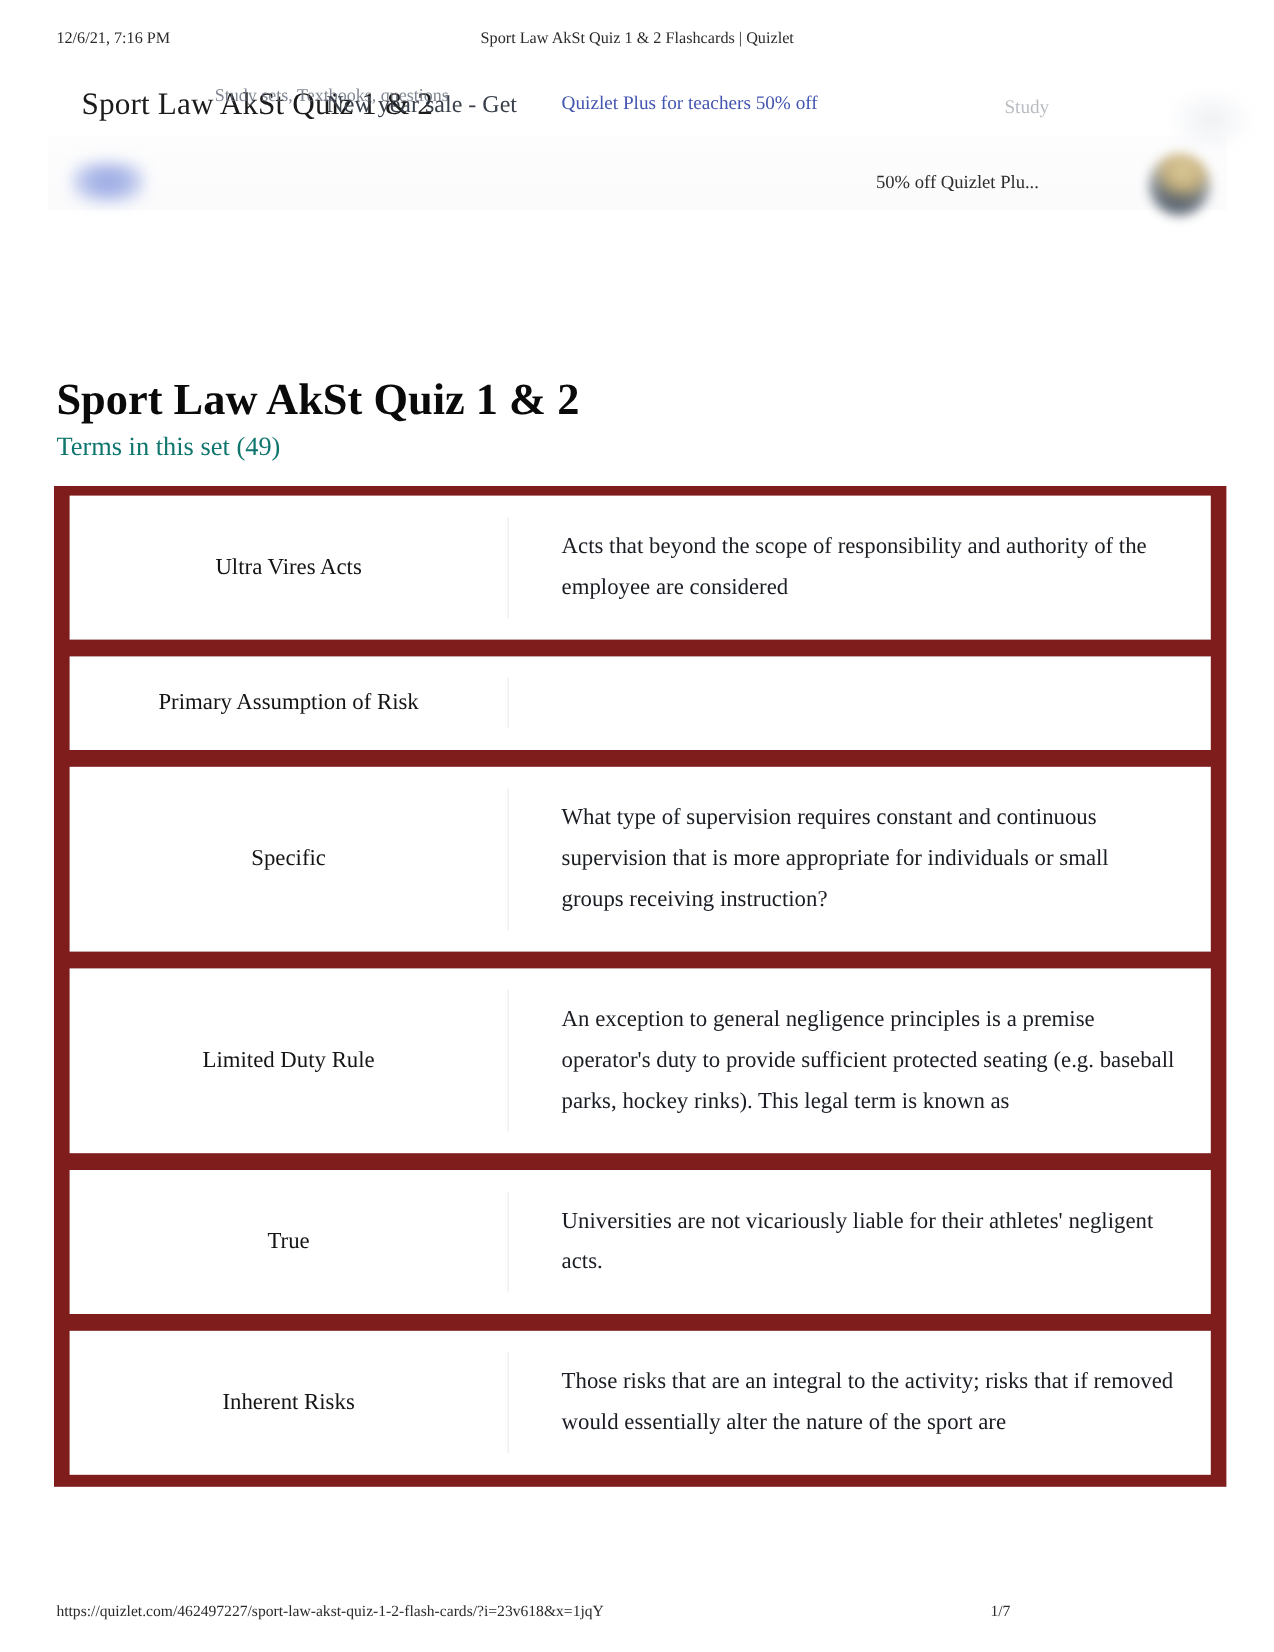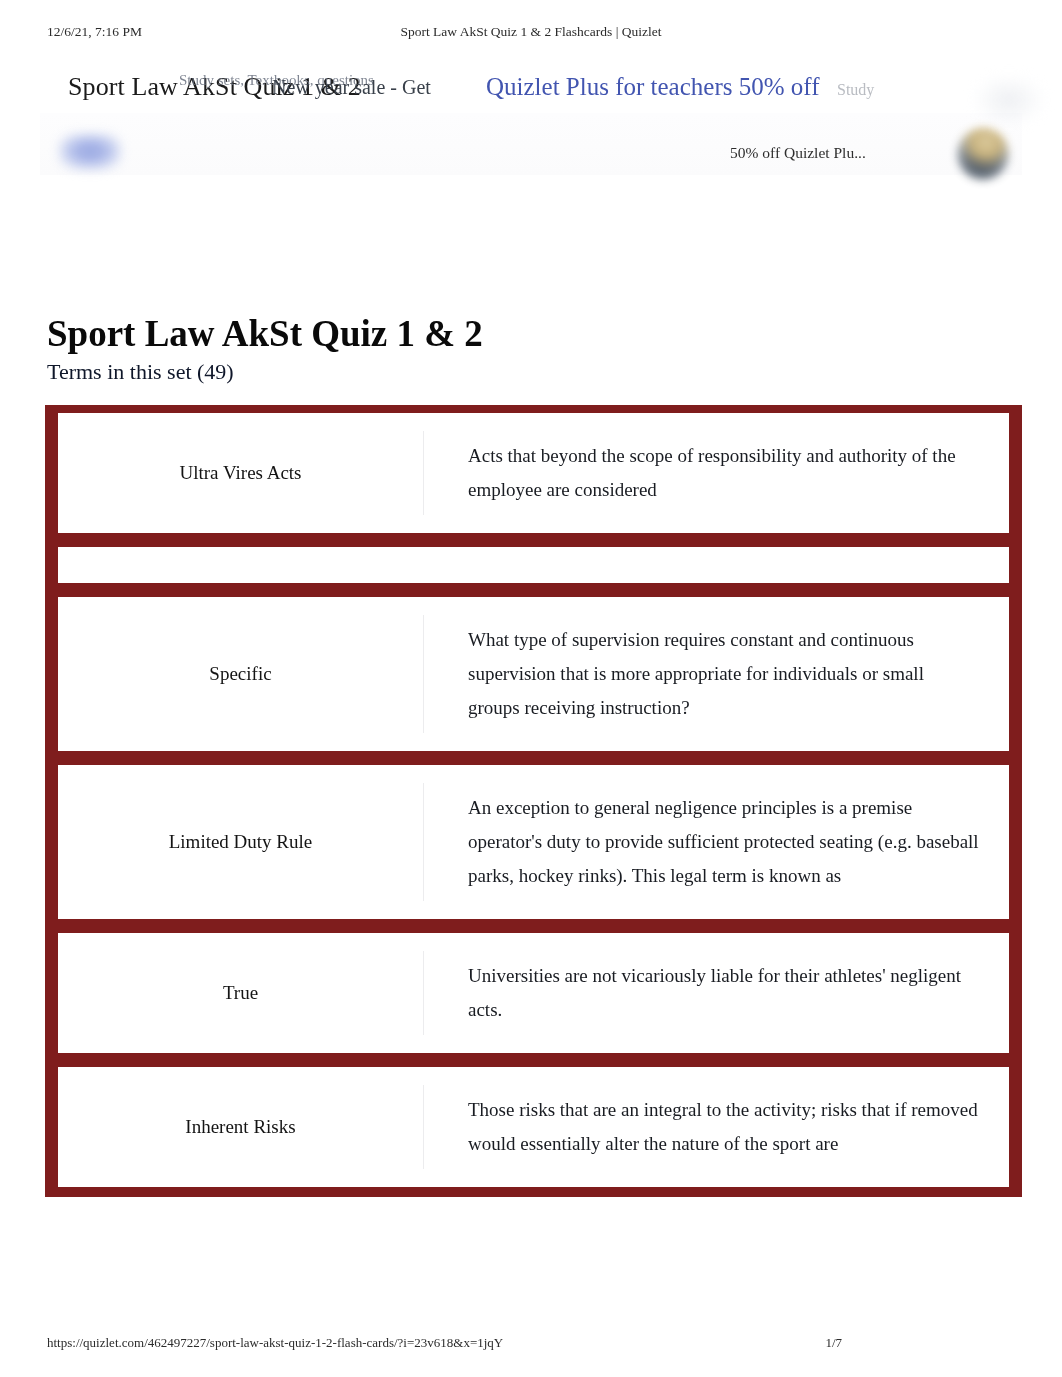--- a/index.html
+++ b/index.html
@@ -90,23 +90,23 @@
     position: absolute;
     left: 232px;
     top: 16px;
     font-size: 20px;
     line-height: 26px;
     color: #39404a;
     white-space: nowrap;
   }
   .promo-link {
     position: absolute;
-    left: 446px;
+    left: 428px;
     top: 16px;
-    font-size: 25px;
+    font-size: 16px;
     line-height: 26px;
     color: #4255b0;
     white-space: nowrap;
     text-decoration: none;
   }
   .nav-study {
     position: absolute;
     left: 797px;
     top: 22px;
     font-size: 16px;
@@ -174,21 +174,21 @@
     line-height: 46px;
     color: #0a0a0a;
     white-space: nowrap;
   }
   .terms-count {
     position: absolute;
     left: 47px;
     top: 107px;
     font-size: 22px;
     line-height: 30px;
-    color: #0f172a;
+    color: #0f766e;
     white-space: nowrap;
   }
 
   .cards-wrap {
     position: absolute;
     left: 45px;
     top: 155px;
     width: 977px;
     background: #7f1d1d;
     padding-top: 8px;
@@ -261,20 +261,21 @@
 
   <div class="cards-wrap">
 
     <div class="card-row">
       <div class="card-term">Ultra Vires Acts</div>
       <div class="card-divider"></div>
       <div class="card-def">Acts that beyond the scope of responsibility and authority of the employee are considered</div>
     </div>
 
     <div class="card-row">
+      <div class="card-term">Primary Assumption of Risk</div>
       <div class="card-divider"></div>
     </div>
 
     <div class="card-row">
       <div class="card-term">Specific</div>
       <div class="card-divider"></div>
       <div class="card-def">What type of supervision requires constant and continuous supervision that is more appropriate for individuals or small groups receiving instruction?</div>
     </div>
 
     <div class="card-row">

